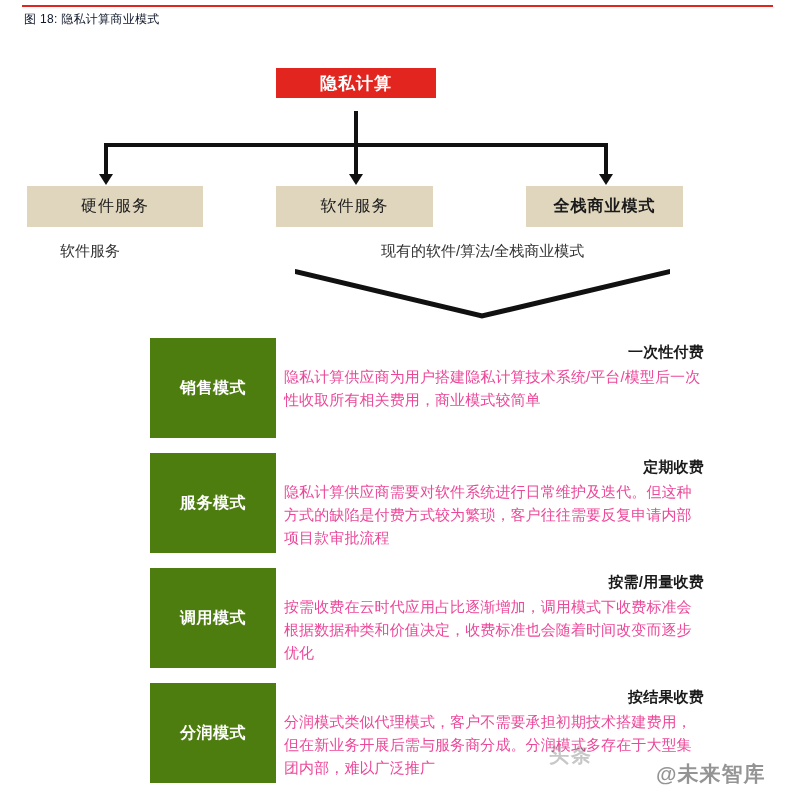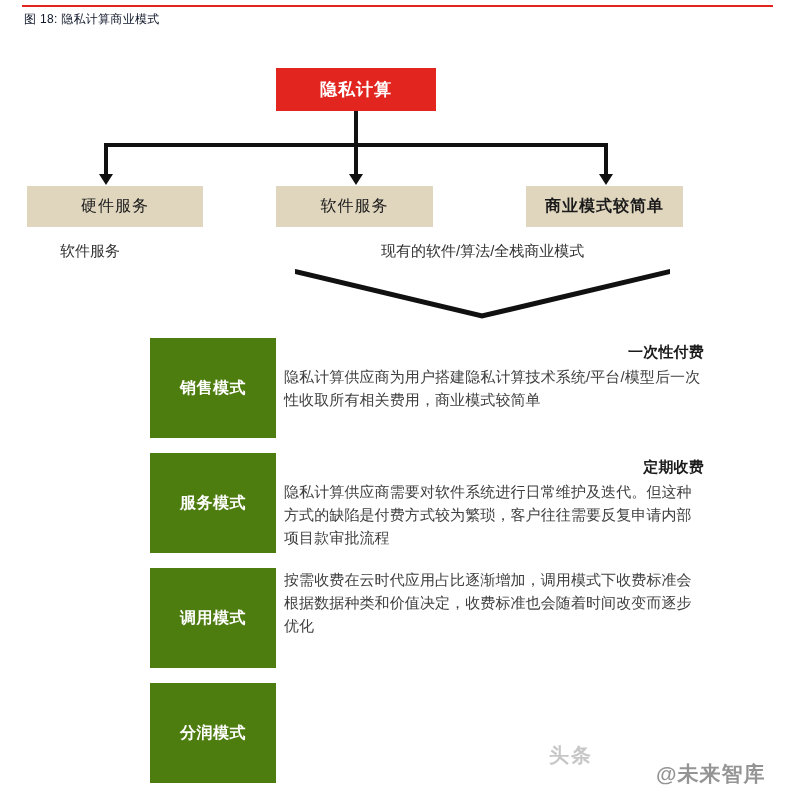--- a/index.html
+++ b/index.html
@@ -35,21 +35,21 @@
     font-weight: normal;
     color: #0f172a;
     letter-spacing: 0.3px;
     white-space: nowrap;
   }
 
   
   #root-box {
     position: absolute;
     left: 276px; top: 68px;
-    width: 160px; height: 43px;
+    width: 160px; height: 30px;
     background: #E2261F;
     color: #ffffff;
     font-size: 17px;
     font-weight: bold;
     display: flex;
     align-items: center;
     justify-content: center;
     letter-spacing: 1px;
   }
 
@@ -135,21 +135,21 @@
     font-size: 15px;
     font-weight: bold;
     color: #1a1a1a;
     line-height: 22px;
     margin: 3px 0 2px 0;
     letter-spacing: 0.2px;
     text-align: right;
   }
   .mode-text {
     font-size: 15px;
-    color: #404040;
+    color: #ec4899;
     line-height: 23px;
     letter-spacing: 0.1px;
     white-space: pre-line;
   }
 
   
   #watermark {
     position: absolute;
     left: 656px; top: 760px;
     font-size: 21px;
@@ -191,21 +191,21 @@
 <div class="conn-head" id="conn-head-2"></div>
 <div class="conn-head" id="conn-head-3"></div>
 
 <div class="tier-box" id="tier-box-0">
   <span>硬件服务</span>
 </div>
 <div class="tier-box" id="tier-box-1">
   <span>软件服务</span>
 </div>
 <div class="tier-box" id="tier-box-2">
-  <span>商业模式较简单</span>
+  <span>全栈商业模式</span>
 </div>
 
 <div class="tier-note" id="tier-note-0">软件服务</div>
 <div class="tier-note" id="tier-note-1">现有的软件/算法/全栈商业模式</div>
 
 <svg id="funnel-arrow" viewBox="0 0 375 52">
   <polyline points="2,4 187,48 373,4" fill="none" stroke="#111111" stroke-width="5" stroke-linecap="square" stroke-linejoin="miter"></polyline>
 </svg>
 
 <div id="modes">
@@ -228,26 +228,31 @@
       <div class="mode-heading">定期收费</div>
       <div class="mode-text">隐私计算供应商需要对软件系统进行日常维护及迭代。但这种方式的缺陷是付费方式较为繁琐，客户往往需要反复申请内部项目款审批流程</div>
     </div>
   </div>
 
   <div class="mode-row" style="top:230px;">
     <div class="mode-tag">
       <span>调用模式</span>
     </div>
     <div class="mode-body">
+      <div class="mode-heading">按需/用量收费</div>
       <div class="mode-text">按需收费在云时代应用占比逐渐增加，调用模式下收费标准会根据数据种类和价值决定，收费标准也会随着时间改变而逐步优化</div>
     </div>
   </div>
 
   <div class="mode-row" style="top:345px;">
     <div class="mode-tag">
       <span>分润模式</span>
+    </div>
+    <div class="mode-body">
+      <div class="mode-heading">按结果收费</div>
+      <div class="mode-text">分润模式类似代理模式，客户不需要承担初期技术搭建费用，但在新业务开展后需与服务商分成。分润模式多存在于大型集团内部，难以广泛推广</div>
     </div>
   </div>
 
 </div>
 
 <div id="watermark-ghost">头条</div>
 <div id="watermark">@未来智库</div>
 
 </body></html>

